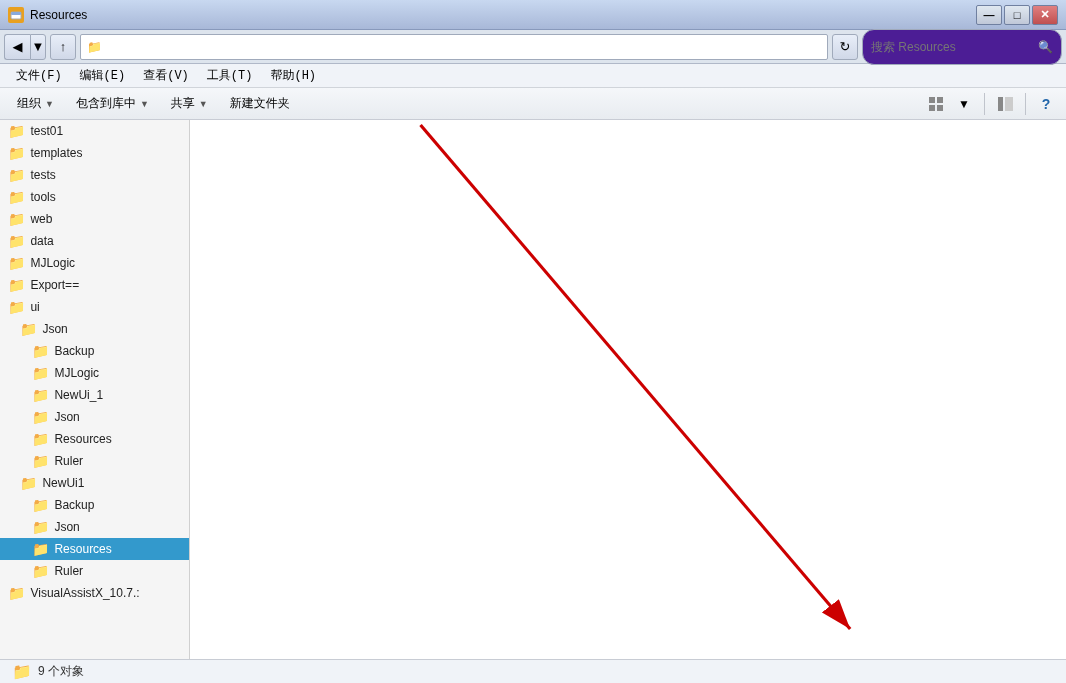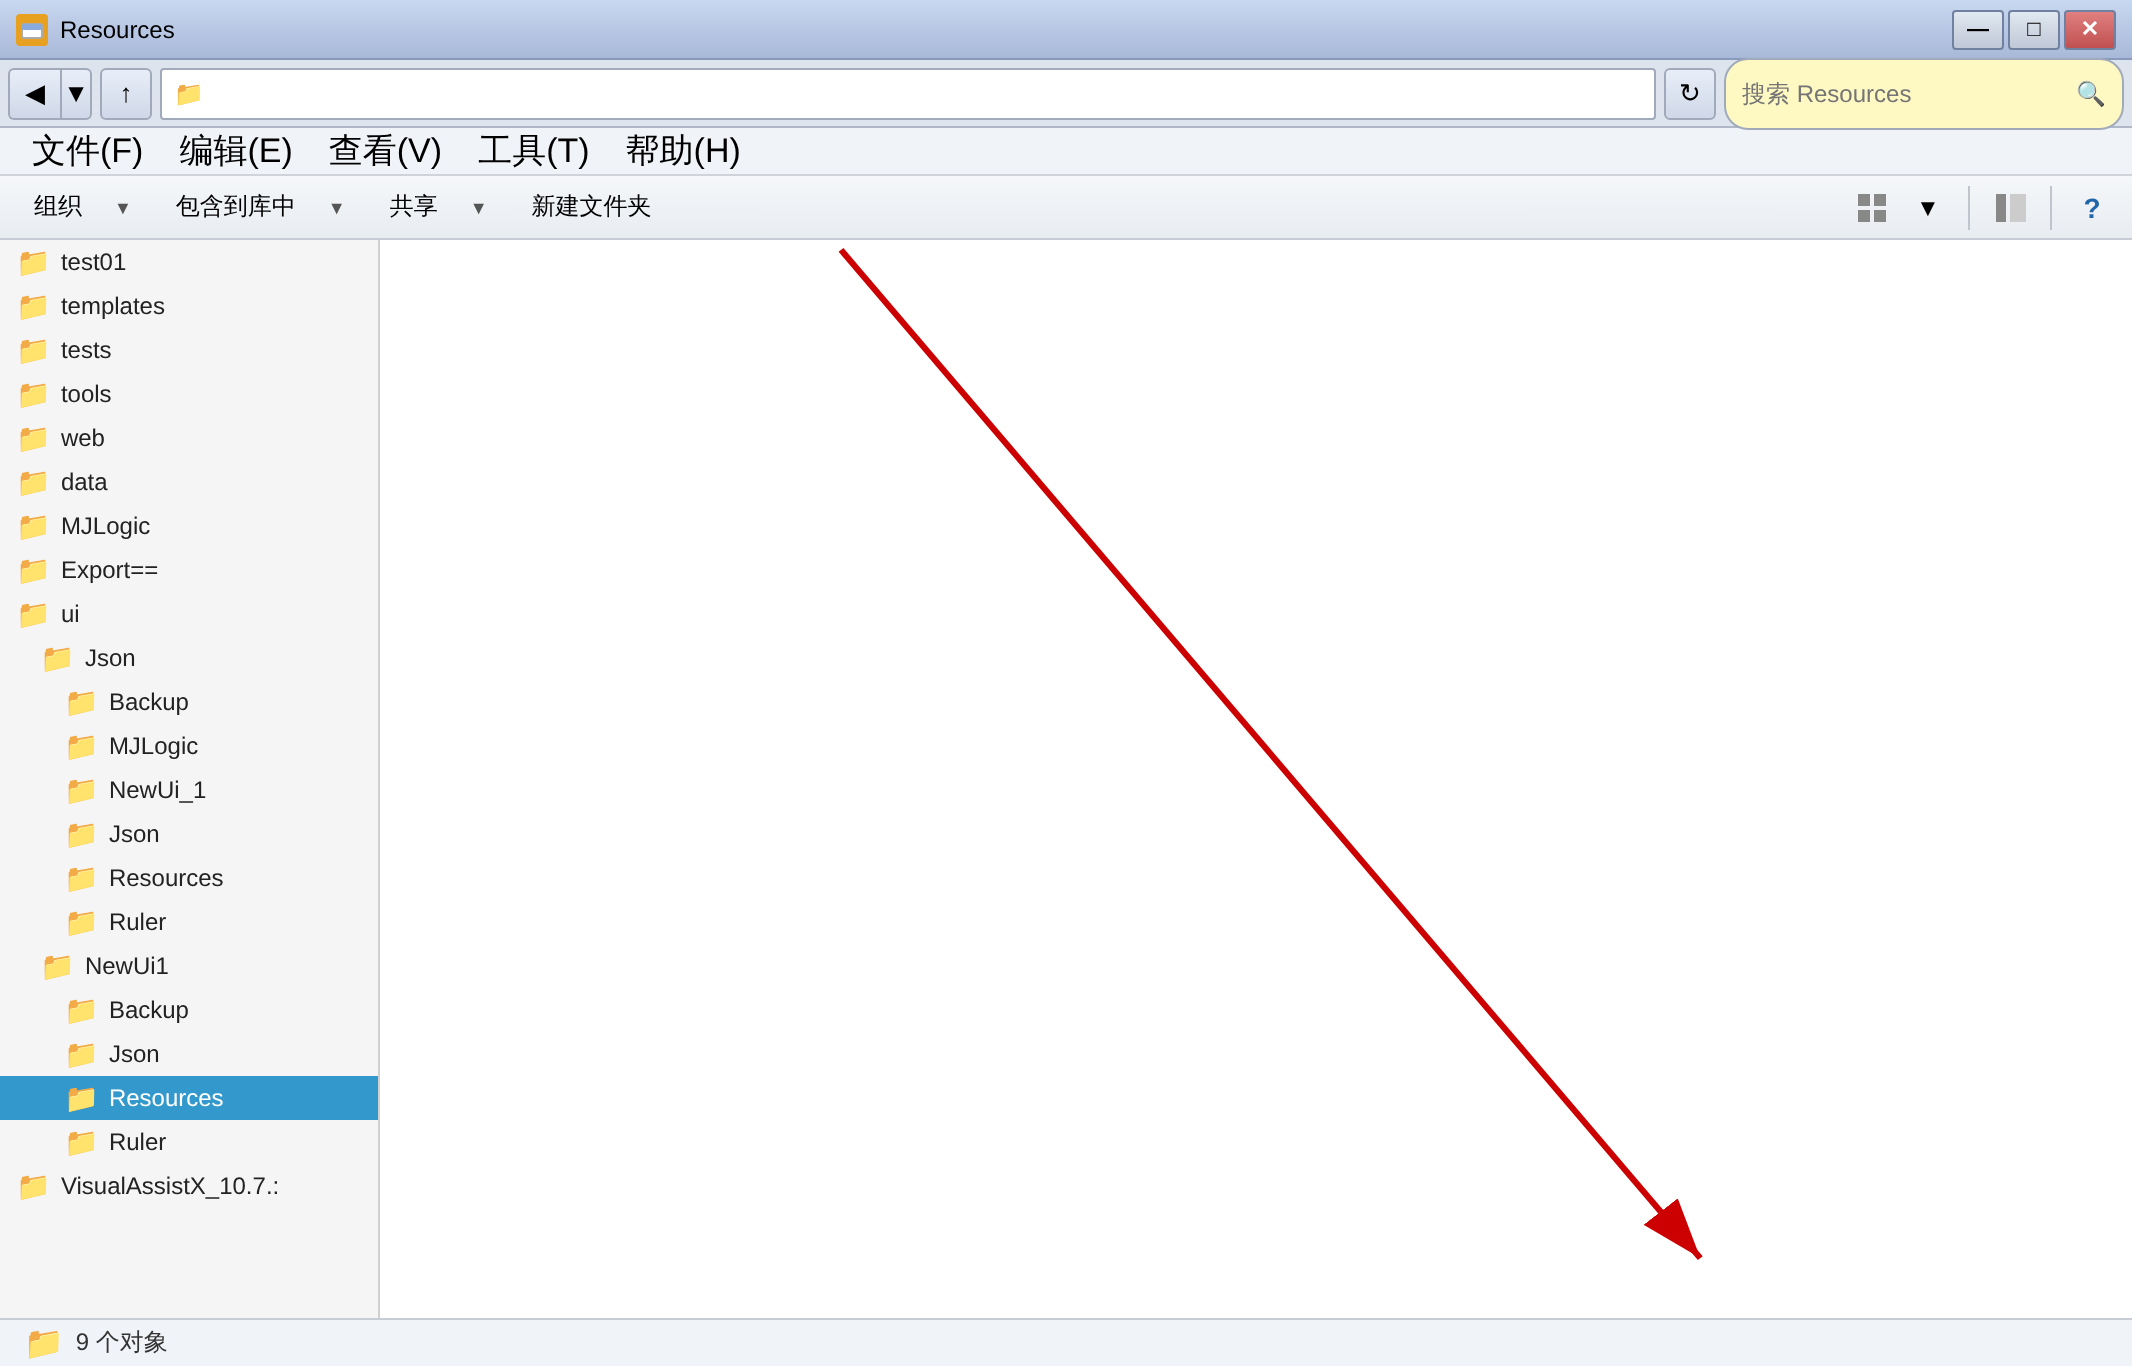--- a/index.html
+++ b/index.html
@@ -95,21 +95,21 @@
       width: 26px; height: 26px;
       background: linear-gradient(to bottom, #e8eef8, #d0d8e8);
       border: 1px solid #a0aabb;
       border-radius: 3px;
       display: flex; align-items: center; justify-content: center;
       cursor: pointer;
       font-size: 13px;
     }
     .search-box {
       width: 200px; height: 26px;
-      background: #fef9c3;
+      background: #4c1d95;
       border: 1px solid #a0aabb;
       border-radius: 12px;
       display: flex;
       align-items: center;
       padding: 17px 8px;
       gap: 4px;
     }
     .search-input {
       border: none;
       outline: none;
@@ -126,37 +126,38 @@
       display: flex;
       align-items: center;
       padding: 0 8px;
       gap: 2px;
       border-bottom: 1px solid #d0d4da;
     }
     .menu-item {
       padding: 2px 8px;
       cursor: pointer;
       border-radius: 2px;
-      font-size: 17px;
+      font-size: 12px;
+      font-family: Liberation Mono, monospace;
     }
 
     
     .toolbar {
       height: 32px;
       background: linear-gradient(to bottom, #f5f7fa, #e8ecf0);
       display: flex;
       align-items: center;
       padding: 0 8px;
       gap: 4px;
       border-bottom: 1px solid #c8ccd4;
     }
     .toolbar-btn {
       display: flex;
       align-items: center;
-      gap: 16px;
+      gap: 4px;
       padding: 3px 8px;
       cursor: pointer;
       border-radius: 3px;
       font-size: 12px;
       border: 1px solid transparent;
     }
     .toolbar-btn-arrow {
       font-size: 9px;
       color: #555;
     }

